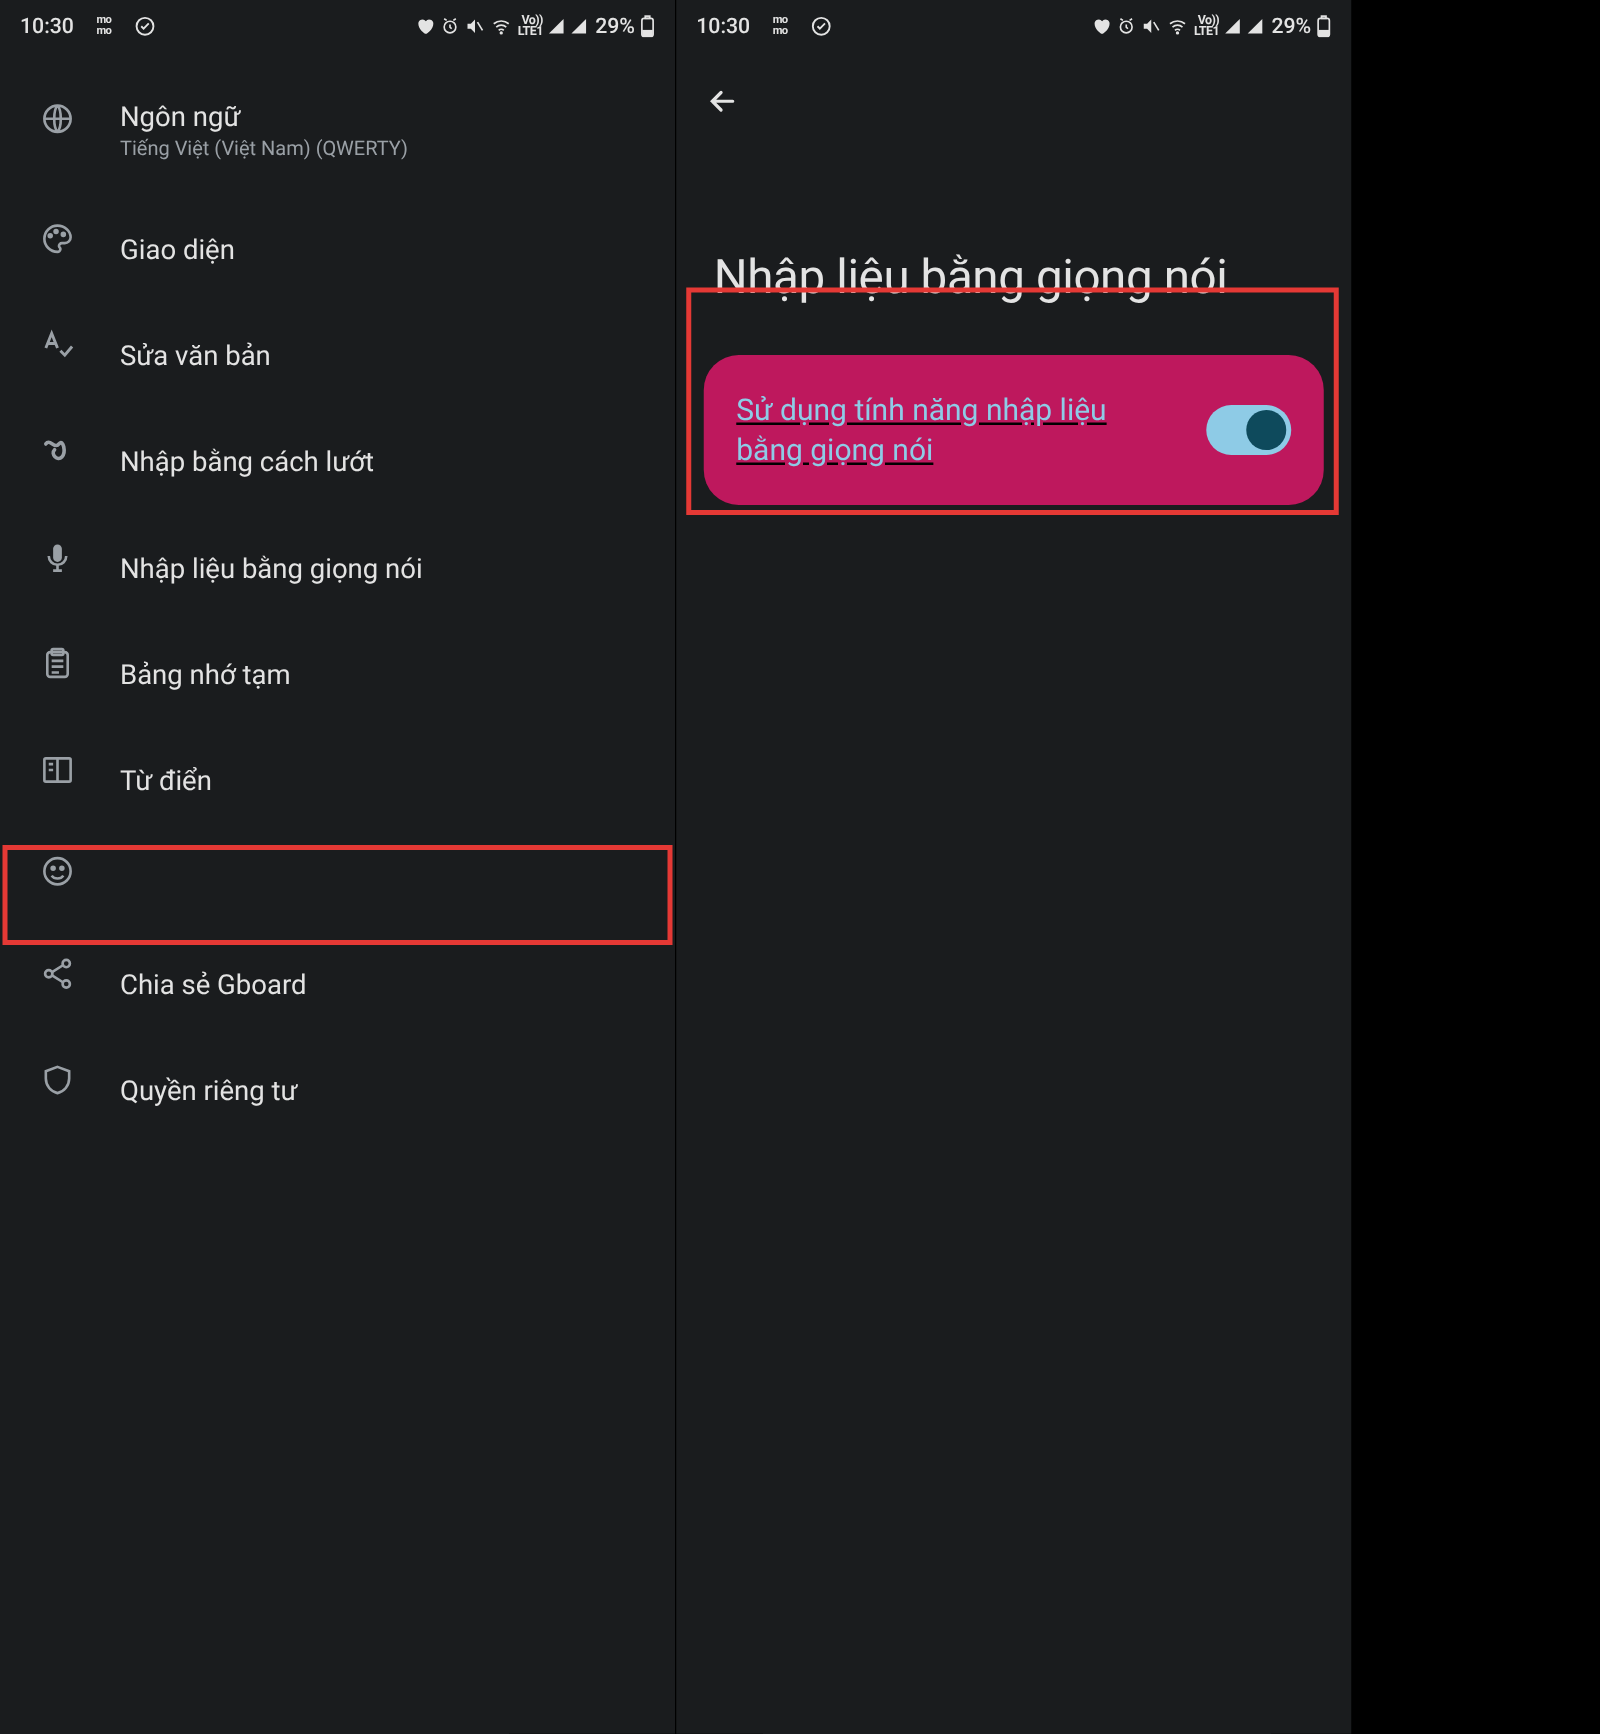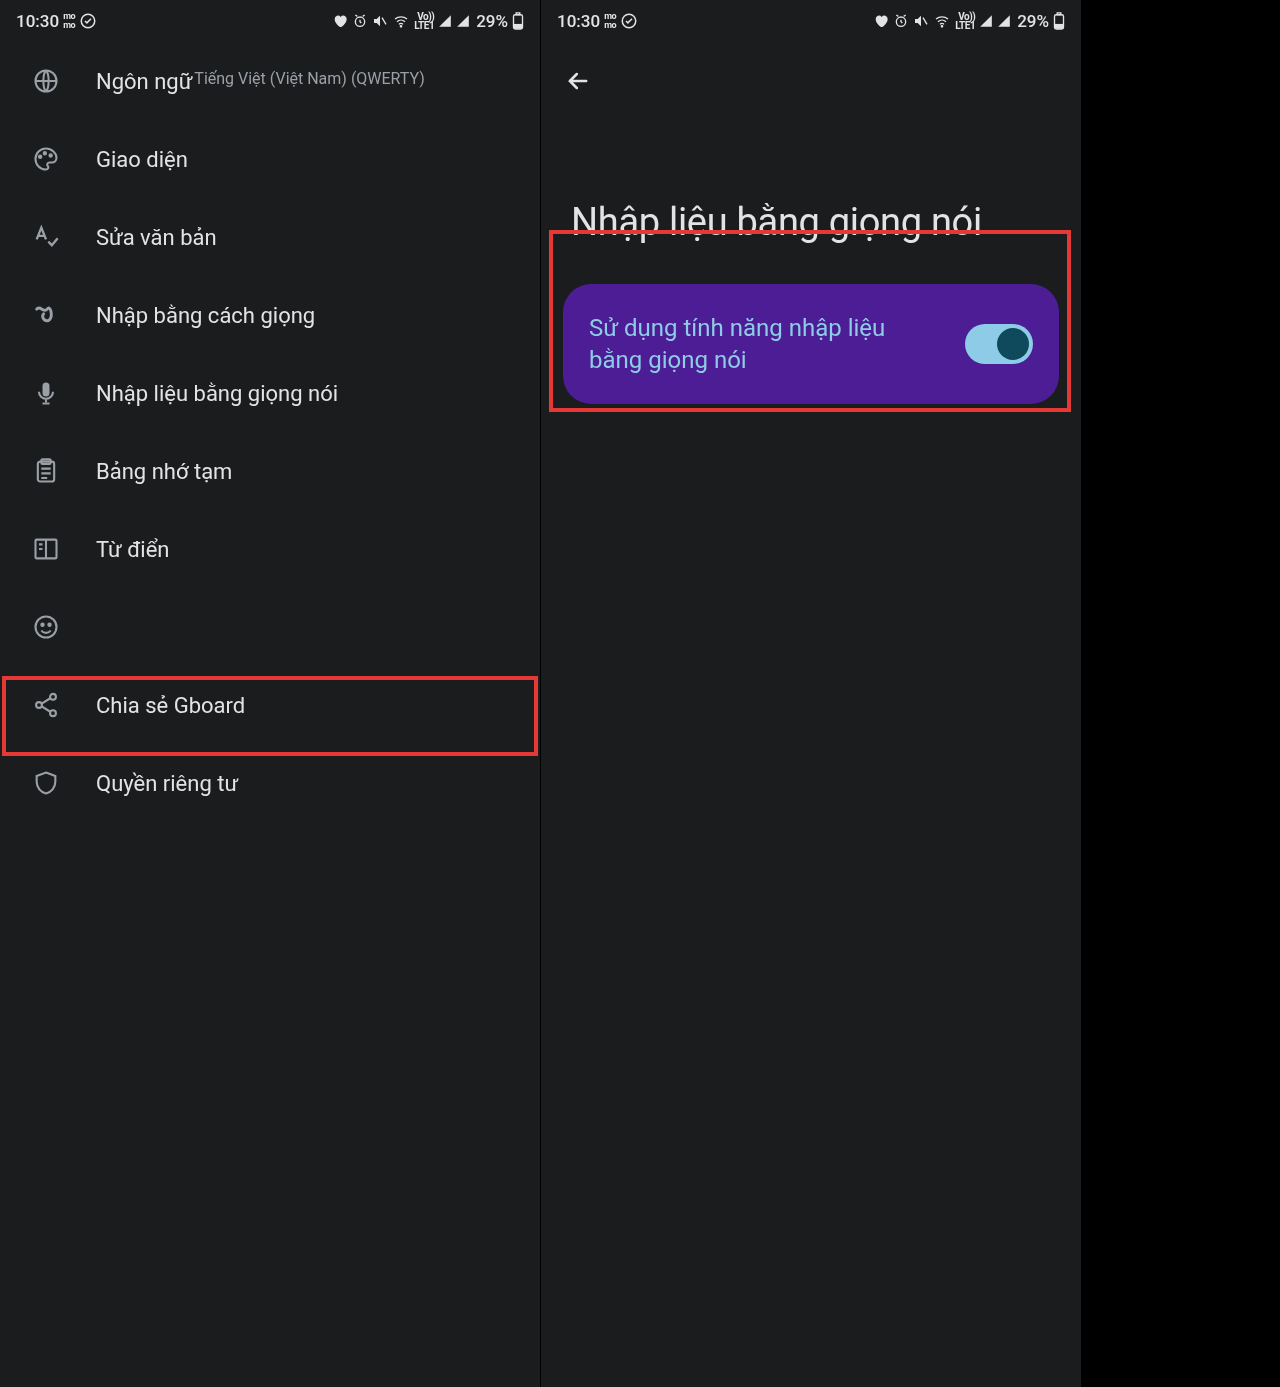--- a/index.html
+++ b/index.html
@@ -21,21 +21,21 @@
   .status-bar {
     height: 42px;
     display: flex;
     align-items: center;
     justify-content: space-between;
     padding: 0 16px;
     color: #e3e3e3;
     font-size: 17px;
     font-weight: 500;
   }
-  .status-left { display: flex; align-items: center; gap: 4px; }
+  .status-left { display: flex; align-items: center; gap: 18px; }
   .status-right { display: flex; align-items: center; gap: 4px; font-size: 14px; }
   .status-right .batt { font-size: 17px; margin-left: 2px; }
   .momo {
     display: inline-flex;
     flex-direction: column;
     font-size: 9px;
     line-height: 9px;
     font-weight: 700;
     letter-spacing: -0.5px;
   }
@@ -63,44 +63,45 @@
     gap: 34px;
     min-height: 78px;
     position: relative;
   }
   .settings-item .icon-slot {
     width: 32px; height: 32px;
     flex-shrink: 0;
     display: flex; align-items: center; justify-content: center;
     color: #9aa0a6;
   }
-  .settings-item .texts { display: flex; gap: 2px; }
+  .settings-item .texts { display: flex; flex-direction: column; gap: 2px; margin-top: 20px; }
   .settings-item .label {
     color: #e3e3e3;
     font-size: 22px;
     font-weight: 400;
   }
   .settings-item .sublabel {
     color: #9aa0a6;
     font-size: 16px;
   }
   .highlight-box {
     position: absolute;
     border: 4px solid #e53935;
     pointer-events: none;
   }
   .toggle-card {
     margin: 0 22px;
-    background: #4c1d95;
+    background: #be185d;
     border-radius: 28px;
     padding: 28px 26px;
     display: flex;
     align-items: center;
     justify-content: space-between;
     gap: 6px;
+    text-decoration: underline;
   }
   .toggle-card .tlabel {
     color: #8ecbe6;
     font-size: 24px;
     line-height: 32px;
     max-width: 300px;
   }
   .switch {
     width: 68px; height: 40px;
     background: #8ecbe6;
@@ -227,21 +228,21 @@
         </div>
     </div>
 
     <div class="settings-item">
       <span class="icon-slot">
         <svg width="28" height="28" viewBox="0 0 24 24" fill="none" stroke="currentColor" stroke-width="2.5" stroke-linecap="round">
             <path d="M4 7c3-4 6 4 9 0s5 6 2 9-8-2-5-5"></path>
           </svg>
       </span>
       <div class="texts">
-          <span class="label">Nhập bằng cách giọng</span>
+          <span class="label">Nhập bằng cách lướt</span>
         </div>
     </div>
 
     <div class="settings-item">
       <span class="icon-slot">
         <svg width="28" height="28" viewBox="0 0 24 24" fill="currentColor">
             <rect x="9" y="3" width="6" height="12" rx="3"></rect>
             <path d="M6 11a6 6 0 0 0 12 0M12 17v3M9 21h6" fill="none" stroke="currentColor" stroke-width="1.8"></path>
           </svg>
       </span>

